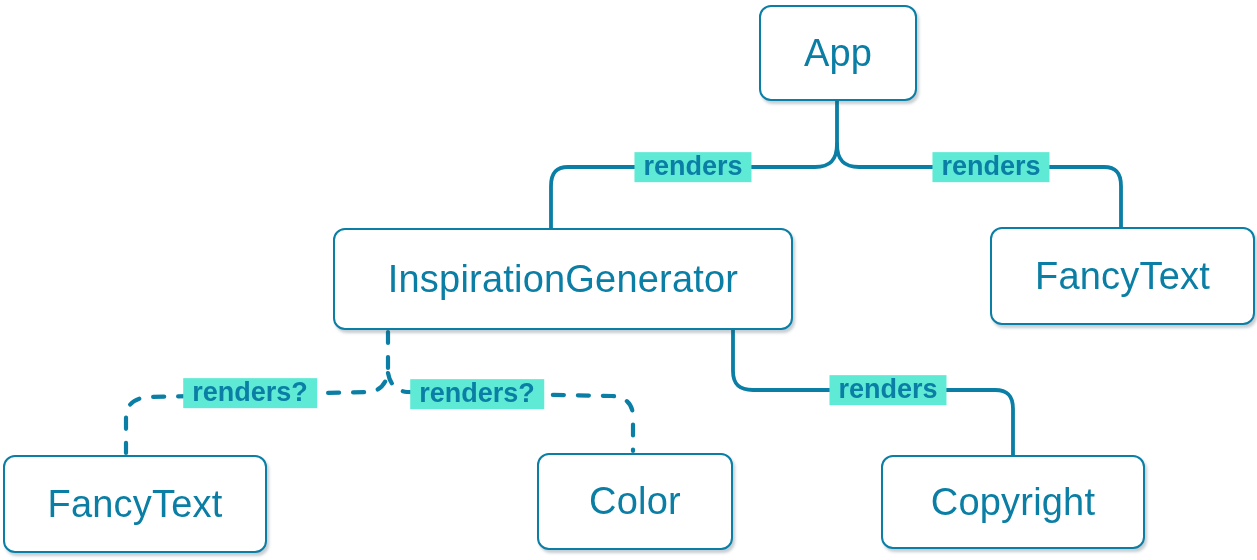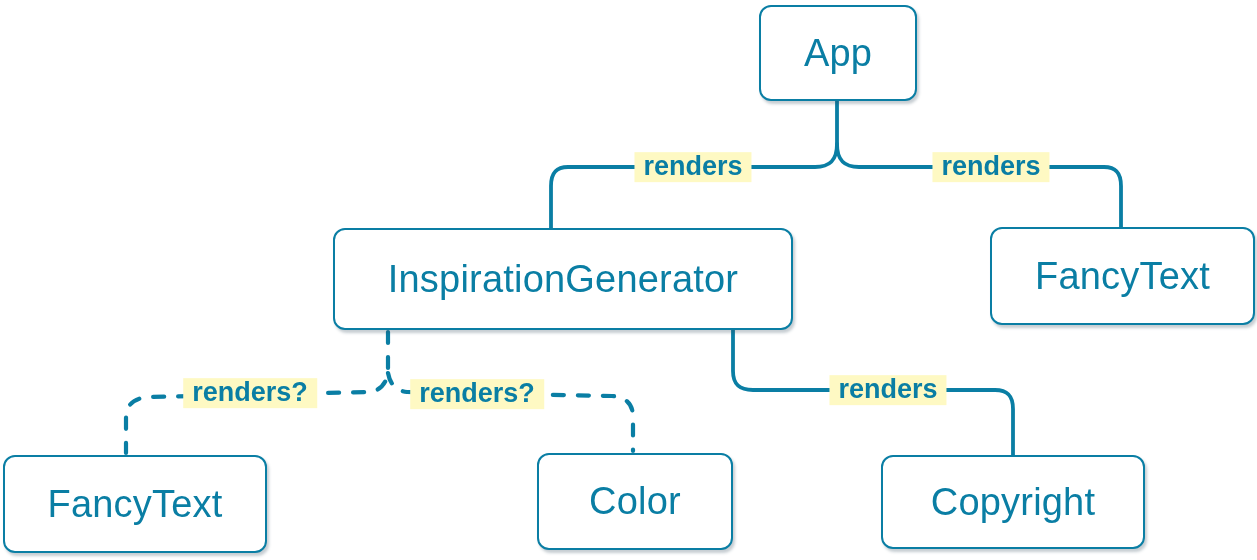--- a/index.html
+++ b/index.html
@@ -43,21 +43,21 @@
     justify-content: center;
     color: var(--accent, #0a7ea4);
     font-size: 38px;
     font-weight: 500;
     letter-spacing: 0.2px;
     white-space: nowrap;
   }
   .edge-label {
     position: absolute;
     transform: translate(-50%, -50%);
-    background: #fef9c3;
+    background: #5eead4;
     padding: 0 9px;
     color: var(--accent, #0a7ea4);
     font-size: 27px;
     font-weight: 700;
     white-space: nowrap;
     line-height: 1.1;
   }
 </style>
 </head>
 <body>

